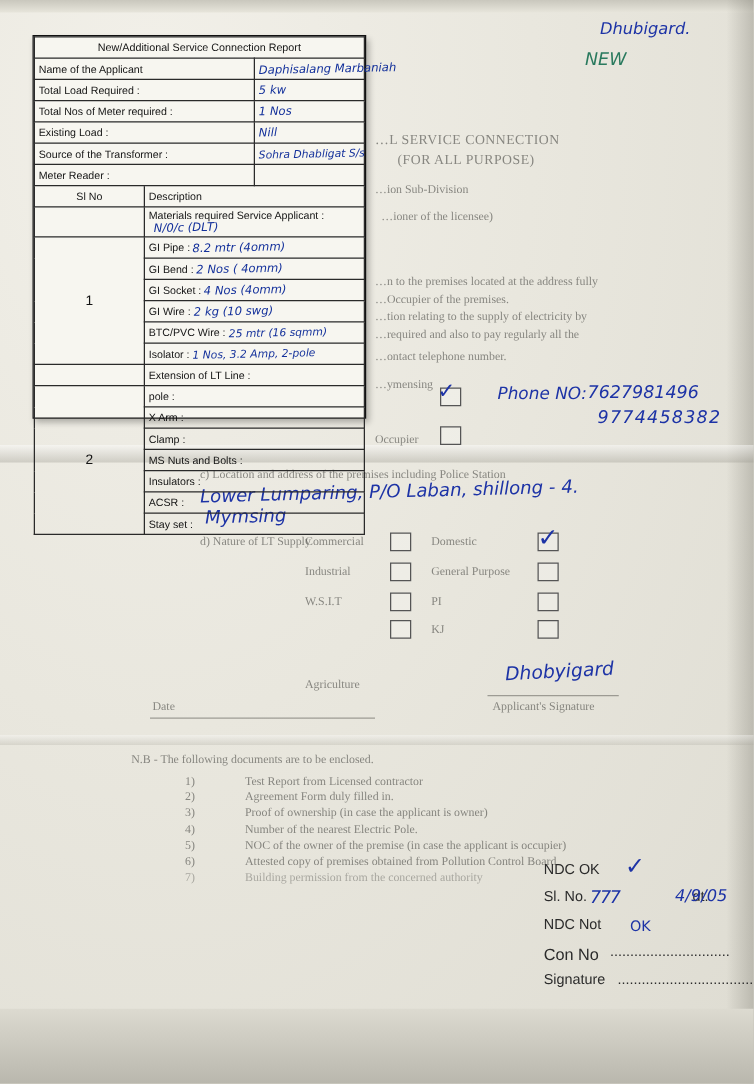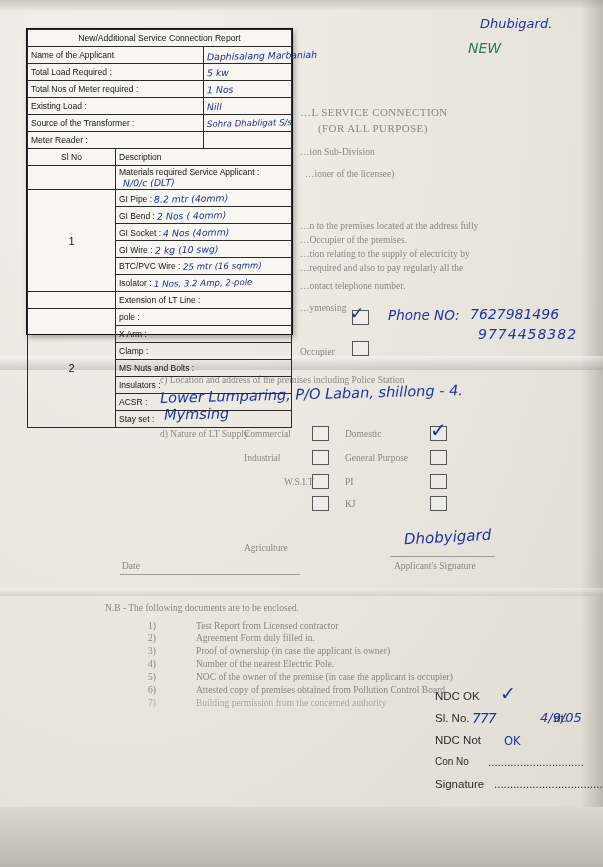--- a/index.html
+++ b/index.html
@@ -91,21 +91,21 @@
 
   <div class="chk" style="left:352px;top:310px;"></div>
   <div class="chk" style="left:352px;top:341px;"></div>
 
   <div class="faded" style="left:160px;top:374px;">c)  Location and address of the premises including Police Station</div>
 
   <div class="faded" style="left:160px;top:428px;">d) Nature of LT Supply</div>
 
   <div class="faded" style="left:244px;top:428px;">Commercial</div>
   <div class="faded" style="left:244px;top:452px;">Industrial</div>
-  <div class="faded" style="left:244px;top:476px;margin-left:40px;">W.S.I.T</div>
+  <div class="faded" style="left:244px;top:476px;">W.S.I.T</div>
   <div class="faded" style="left:244px;top:498px;margin-top:44px;">Agriculture</div>
 
   <div class="faded" style="left:345px;top:428px;">Domestic</div>
   <div class="faded" style="left:345px;top:452px;">General Purpose</div>
   <div class="faded" style="left:345px;top:476px;">PI</div>
   <div class="faded" style="left:345px;top:498px;">KJ</div>
 
   <div class="chk" style="left:312px;top:426px;"></div>
   <div class="chk" style="left:312px;top:450px;"></div>
   <div class="chk" style="left:312px;top:474px;"></div>
@@ -137,33 +137,33 @@
   <div class="faded" style="left:196px;top:684px;">Attested copy of premises obtained from Pollution Control Board</div>
   <div class="faded" style="left:148px;top:697px;opacity:.4;">7)</div>
   <div class="faded" style="left:196px;top:697px;opacity:.4;">Building permission from the concerned authority</div>
 
   <div class="box-bl" style="left:432px;top:690px;width:160px;height:96px;border:none;">
     <div style="position:absolute;left:3px;top:0;font-family:'Liberation Sans',sans-serif;font-size:11.5px;color:#2b2b2b;">NDC OK</div>
     <div style="position:absolute;left:3px;top:22px;font-family:'Liberation Sans',sans-serif;font-size:11.5px;color:#2b2b2b;">Sl. No.</div>
     <div style="position:absolute;left:108px;top:22px;font-family:'Liberation Sans',sans-serif;font-size:11.5px;color:#2b2b2b;margin-left:14px;">dt.</div>
     <div style="position:absolute;left:3px;top:44px;font-family:'Liberation Sans',sans-serif;font-size:11.5px;color:#2b2b2b;">NDC Not</div>
     <div style="position:absolute;left:72px;top:44px;font-family:'DejaVu Sans',sans-serif;font-size:11.5px;color:#1d33a6;">OK</div>
-    <div style="position:absolute;left:3px;top:66px;font-family:'Liberation Sans',sans-serif;font-size:10px;color:#2b2b2b;">Con No</div>
+    <div style="position:absolute;left:3px;top:66px;font-family:'Liberation Sans',sans-serif;font-size:13px;color:#2b2b2b;">Con No</div>
     <div style="position:absolute;left:56px;top:66px;font-family:'Liberation Sans',sans-serif;font-size:11.5px;color:#2b2b2b;">..............................</div>
     <div style="position:absolute;left:3px;top:88px;font-family:'Liberation Sans',sans-serif;font-size:11.5px;color:#2b2b2b;">Signature</div>
     <div style="position:absolute;left:62px;top:88px;font-family:'Liberation Sans',sans-serif;font-size:11.5px;color:#2b2b2b;">...................................</div>
   </div>
   <div class="tick" style="left:500px;top:684px;font-size:19px;">✓</div>
   <div class="ink" style="left:472px;top:710px;font-size:14px;letter-spacing:-1px;">777</div>
   <div class="ink" style="left:540px;top:710px;font-size:13px;">4/9/05</div>
 
   <div class="ink" style="left:480px;top:16px;font-size:13px;">Dhubigard.</div>
   <div class="ink" style="left:468px;top:40px;font-size:14px;color:#2a7a5e;">NEW</div>
 
-  <div class="ink" style="left:388px;top:307px;font-size:13.5px;">Phone NO:</div>
+  <div class="ink" style="left:398px;top:307px;font-size:13.5px;">Phone NO:</div>
   <div class="ink" style="left:470px;top:306px;font-size:14px;">7627981496</div>
   <div class="ink" style="left:478px;top:326px;font-size:14px;letter-spacing:1px;">9774458382</div>
 
   <div class="tick" style="left:350px;top:305px;">✓</div>
   <div class="tick" style="left:430px;top:420px;font-size:20px;">✓</div>
 
   <div class="ink" style="left:160px;top:386px;font-size:14.5px;transform:rotate(-1.5deg);">Lower Lumparing, P/O Laban, shillong - 4.</div>
   <div class="ink" style="left:164px;top:406px;font-size:14.5px;transform:rotate(-1.5deg);">Mymsing</div>
 
   <div class="ink" style="left:404px;top:528px;font-size:15px;transform:rotate(-3deg);">Dhobyigard</div>

